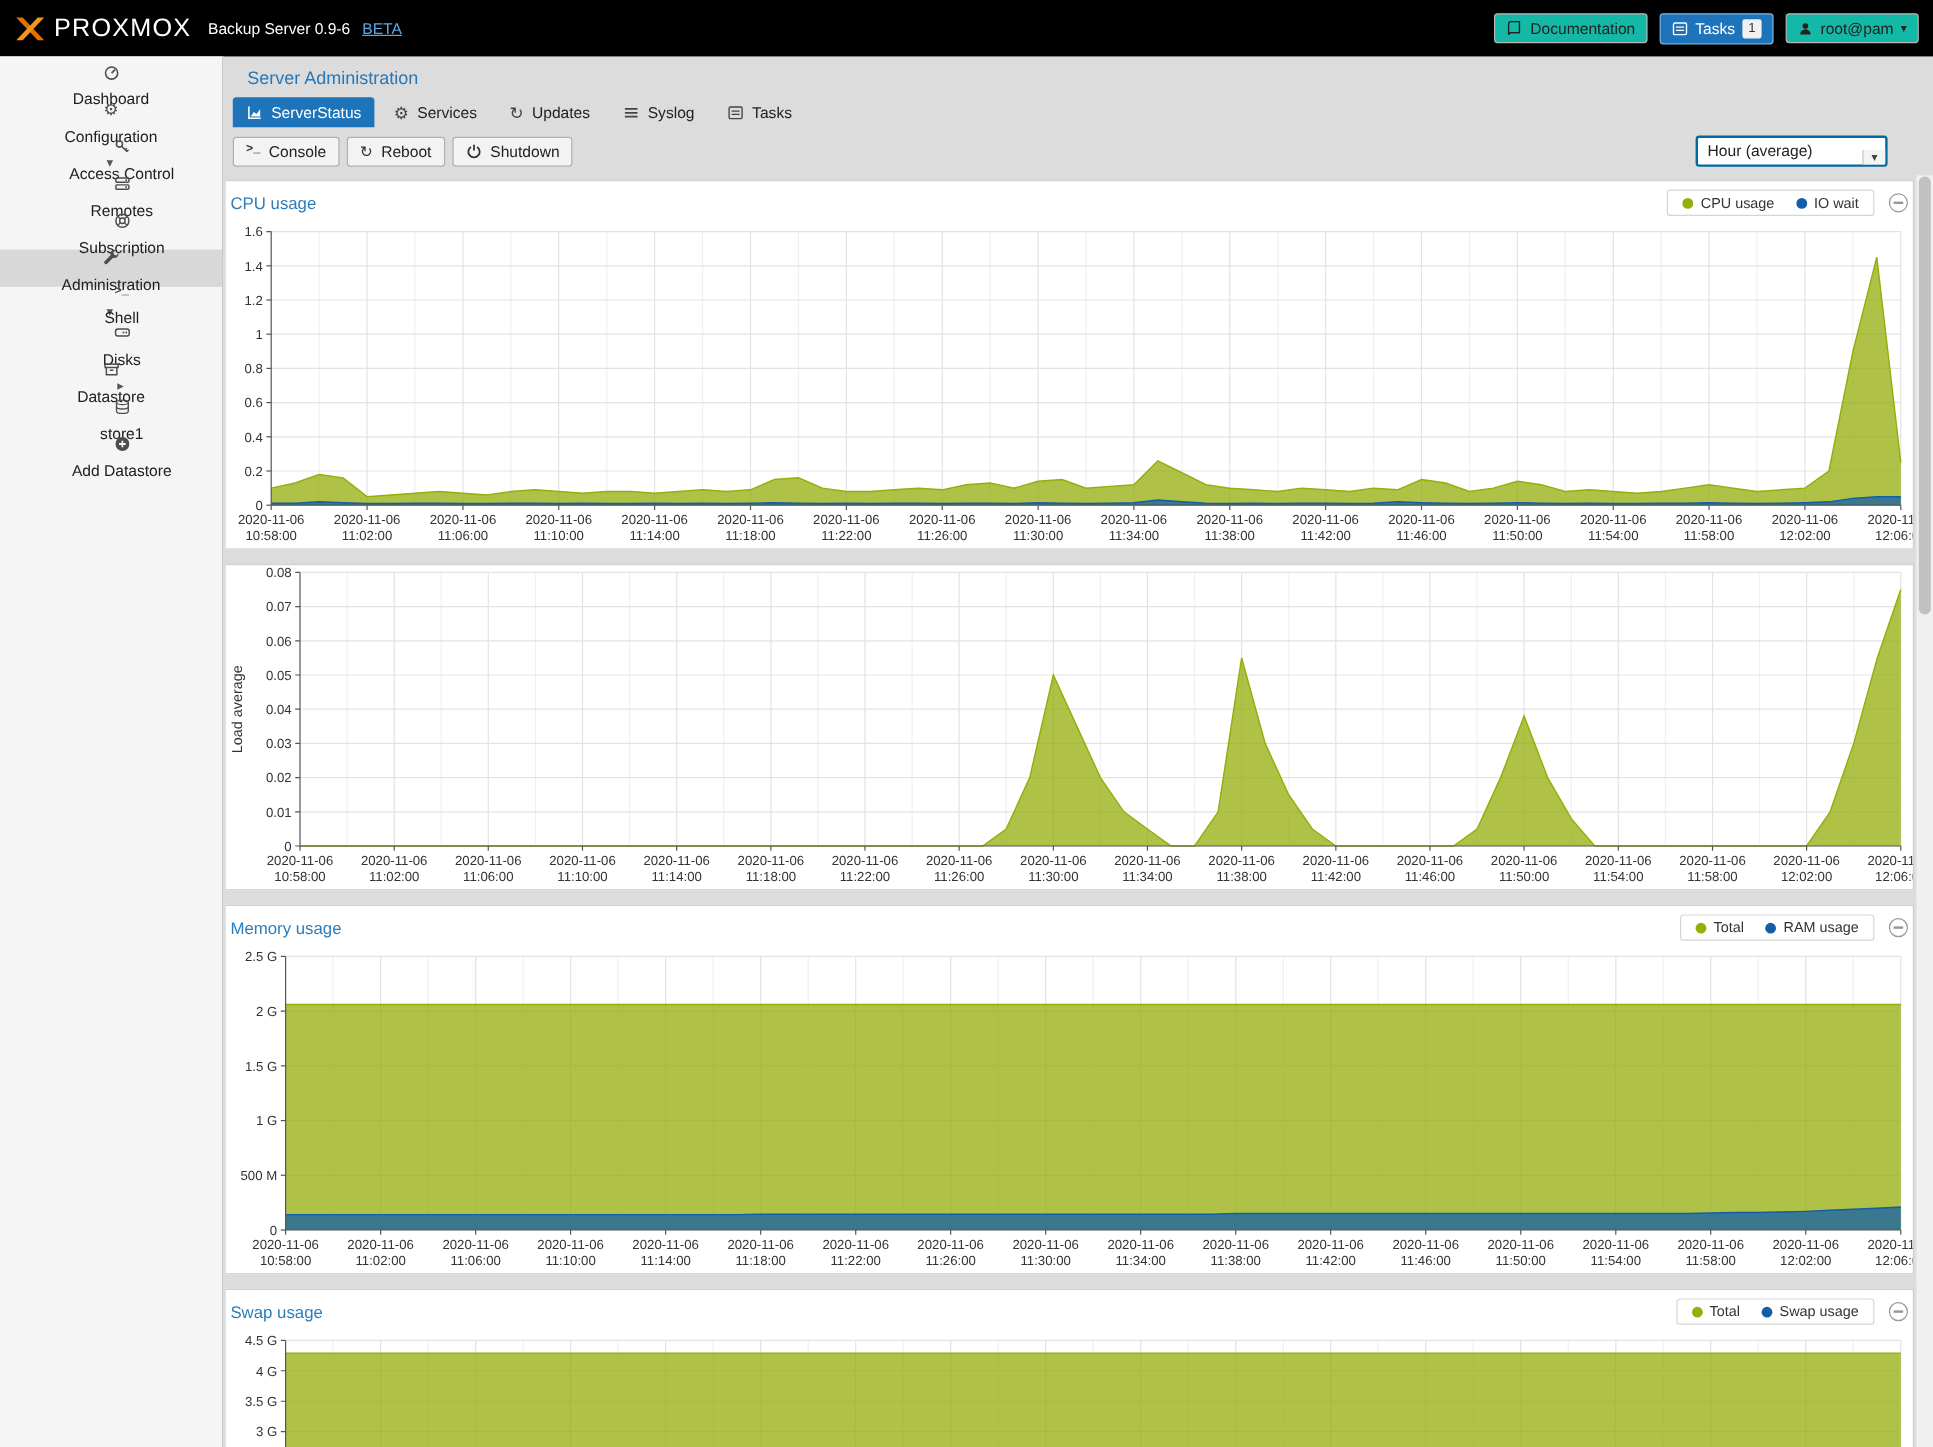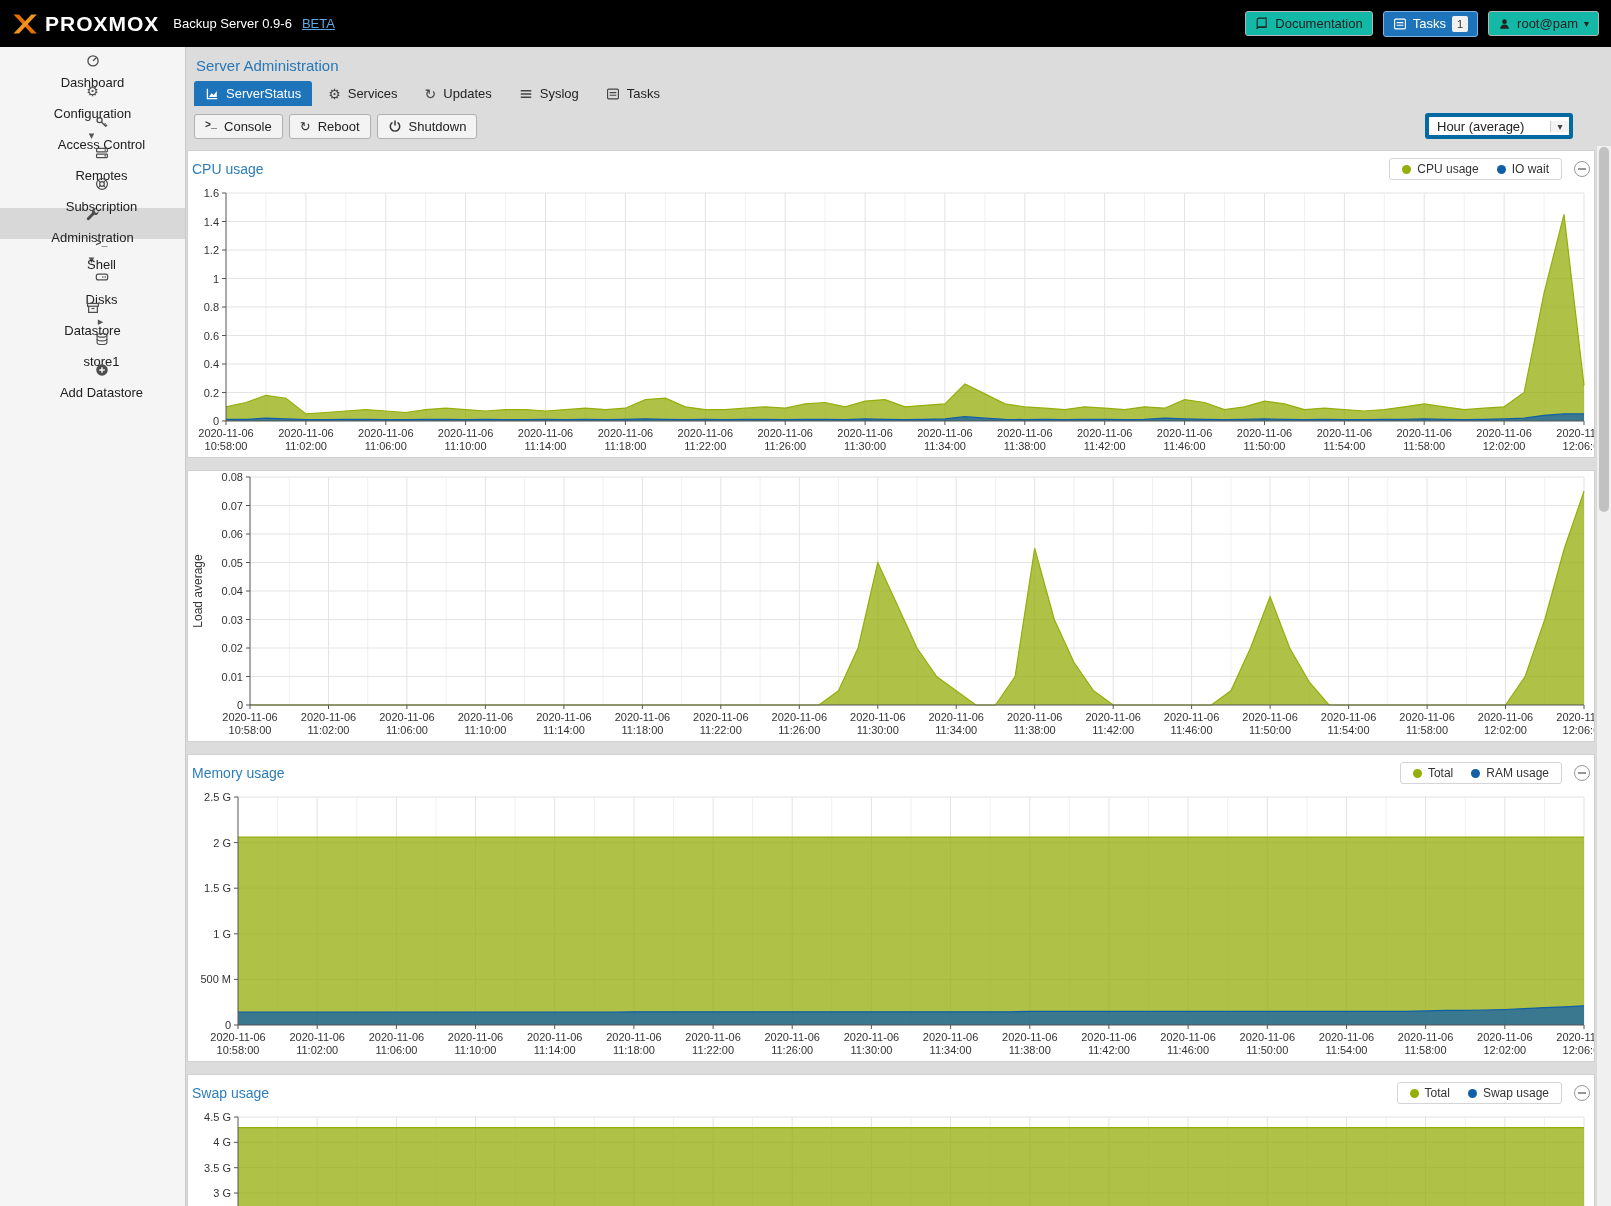--- a/index.html
+++ b/index.html
@@ -2,21 +2,21 @@
 <html><head>
 <meta charset="utf-8">
 <style>
   * { box-sizing: border-box; margin: 0; padding: 0; }
   html, body { width: 1611px; height: 1206px; overflow: hidden; }
   body { font-family: "Liberation Sans", sans-serif; font-size: 13px; color: #222; background: #dcdcdc; }
 
   
   .topbar { height: 47px; background: #000; display: flex; align-items: center; padding: 0 12px; gap: 10px; }
   .logo { display: flex; align-items: center; gap: 7px; }
-  .logo-word { color: #fff; font-weight: bold; font-size: 21px; letter-spacing: 1px; }
+  .logo-word { color: #fff; font-weight: normal; font-size: 21px; letter-spacing: 1px; }
   .topbar .subtitle { color: #fff; font-size: 13px; margin-left: 4px; }
   .beta-link { color: #5aa9e6; text-decoration: underline; font-size: 13px; }
   .topbar-spacer { flex: 1; }
   .hbtn { display: flex; align-items: center; gap: 6px; background: #14b8a6; border: 1px solid #b5b5b5;
           border-radius: 3px; padding: 4px 9px; color: #222; cursor: pointer; font-size: 13px; }
   .hbtn svg { display:block; }
   .hbtn.primary { background: #1d74bb; border-color: #7db6e3; color: #fff; }
   .badge { background: #f1f1f1; color: #333; border-radius: 2px; padding: 0 5px; font-size: 11px; line-height: 16px; }
   .caret { font-size: 10px; color: inherit; }
 
@@ -26,35 +26,35 @@
   .nav-item { height: 31px; display: flex; align-items: center; gap: 8px; padding: 0 8px; cursor: pointer; color: #202020; flex-direction: column; }
   .nav-item.indent { padding-left: 26px; }
   .nav-item.selected { background: #d8d8d8; }
   .nav-icon { width: 17px; display: inline-flex; justify-content: center; color: #4d4d4d; font-size: 14px; line-height: 1; }
   .nav-icon svg { display: block; }
   .nav-label { flex: 1; }
   .nav-caret { color: #555; font-size: 11px; padding-right: 2px; }
   .mono-glyph { font-family: "Liberation Mono", monospace; font-weight: bold; font-size: 10px; }
 
   .main { flex: 1; display: flex; flex-direction: column; min-width: 0; }
-  .page-title { color: #2878b8; font-size: 15px; font-weight: normal; margin: 10px 0 3px 10px; }
+  .page-title { color: #2878b8; font-size: 15px; font-weight: normal; margin: 10px 0 3px 20px; }
 
   .tabbar { display: flex; gap: 5px; padding: 0 0 0 8px; height: 29px; align-items: flex-end; }
   .tab { display: flex; align-items: center; gap: 7px; padding: 5px 11px; border-radius: 3px 3px 0 0;
          color: #222; cursor: pointer; font-size: 13px; background: transparent; border: none; }
   .tab .tab-icon { display: inline-flex; color: #444; font-size: 14px; line-height: 1; }
   .tab.active { background: #1d74bb; color: #fff; }
   .tab.active .tab-icon { color: #fff; }
 
   .toolbar { display: flex; align-items: center; gap: 6px; padding: 7px 38px 7px 8px; }
   .tbtn { display: flex; align-items: center; gap: 7px; background: #f3f3f3; border: 1px solid #b0b0b0;
           border-radius: 3px; padding: 4px 10px; font-size: 13px; color: #222; cursor: pointer; }
   .tbtn .tb-icon { display: inline-flex; color: #333; font-size: 13px; line-height: 1; }
-  .combo { margin-left: auto; width: 148px; height: 26px; background: #fff; border: 4px solid #0369a1;
-           border-radius: 3px; display: flex; align-items: center; cursor: pointer; }
+  .combo { margin-left: auto; width: 160px; height: 26px; background: #fff; border: 2px solid #0369a1;
+           border-radius: 3px; display: flex; align-items: flex-end; cursor: pointer; }
   .combo-value { flex: 1; padding: 4px 8px; white-space: nowrap; overflow: hidden; }
   .combo-trigger { width: 19px; border-left: 1px solid #c9c9c9; background: #f4f4f4; display: flex;
                    align-items: center; justify-content: center; color: #444; font-size: 10px; }
 
   
   .charts { position: relative; flex: 1; overflow: hidden; padding: 4px 16px 0 1px; }
   .panel { background: #fff; border: 1px solid #d0d0d0; margin-bottom: 12px; }
   .panel-header { display: flex; align-items: center; padding: 7px 4px; }
   .panel-title { color: #2d7dbb; font-size: 14px; font-weight: normal; }
   .chart-legend { margin-left: auto; display: flex; gap: 18px; border: 1px solid #d5d5d5; border-radius: 3px;

